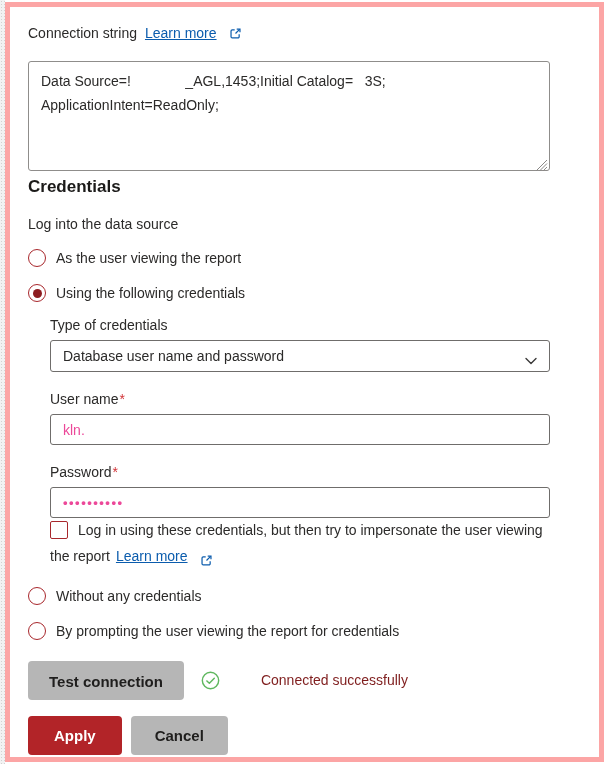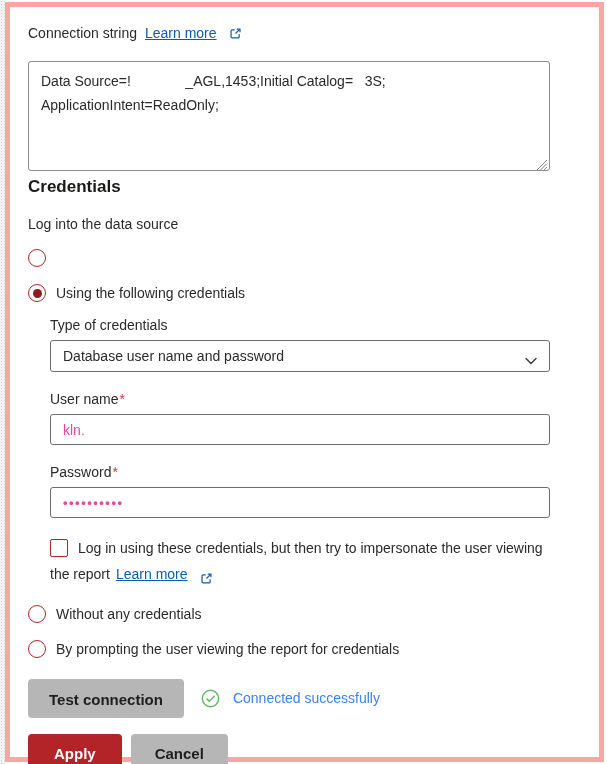--- a/index.html
+++ b/index.html
@@ -68,39 +68,39 @@
   .chevron { width: 12px; height: 8px; }
 
   input.txt {
     margin-top: 7px; width: 500px; height: 31px;
     border: 1px solid #6f6d6b; border-radius: 3px;
     font-family: "Liberation Sans", sans-serif;
     font-size: 14px; color: #ec4899; padding: 0 12px; outline: none;
   }
   input.pwd { letter-spacing: 1.5px; font-weight: bold; font-size: 13px; }
 
-  .check-block { margin-top: 18px; width: 512px; font-size: 14px; line-height: 1.85; cursor: pointer; }
+  .check-block { width: 512px; font-size: 14px; line-height: 1.85; cursor: pointer; }
   .checkbox {
     display: inline-block; vertical-align: -4px;
     width: 18px; height: 18px; border: 1.5px solid #a8272c; border-radius: 2px;
     background: #fff; margin-right: 10px;
   }
   .check-block a.learn-more { margin-left: 6px; }
 
   .test-row { display: flex; align-items: center; gap: 17px; margin-top: 21px; }
   .btn {
     border: none; border-radius: 4px; height: 39px;
     font-family: "Liberation Sans", sans-serif;
     font-size: 15px; font-weight: bold; cursor: pointer;
   }
   .btn-gray { background: #b6b6b6; color: #1f1e1d; }
   .btn-test { padding: 12px 21px; }
   .status { display: flex; align-items: center; gap: 13px; }
   .check-circle { width: 19px; height: 19px; }
-  .status-text { font-size: 14px; color: #3b82f6; }
+  .status-text { font-size: 14px; color: #7f1d1d; margin-left: 28px; }
 
   .apply-row { display: flex; align-items: center; gap: 9px; margin-top: 16px; }
   .btn-apply { background: #b22428; color: #ffffff; padding: 0 26px; }
   .btn-cancel { padding: 0 24px; }
 </style>
 </head>
 <body>
 
 <div class="left-strip"></div>
 
@@ -131,20 +131,21 @@
         <path d="M12 11.5L11.5 12" stroke="#8a8886" stroke-width="1"></path>
       </svg>
     </span>
   </div>
 
   <h2 class="cred-heading">Credentials</h2>
   <div class="subheading">Log into the data source</div>
 
   <div class="radio-row">
     <span class="radio"></span>
+    <span class="radio-label">As the user viewing the report</span>
   </div>
 
   <div class="radio-row">
     <span class="radio checked"></span>
     <span class="radio-label">Using the following credentials</span>
   </div>
 
   <div class="indent">
     <div class="field-label" style="margin-top:15px;">Type of credentials</div>
     <div class="select">

